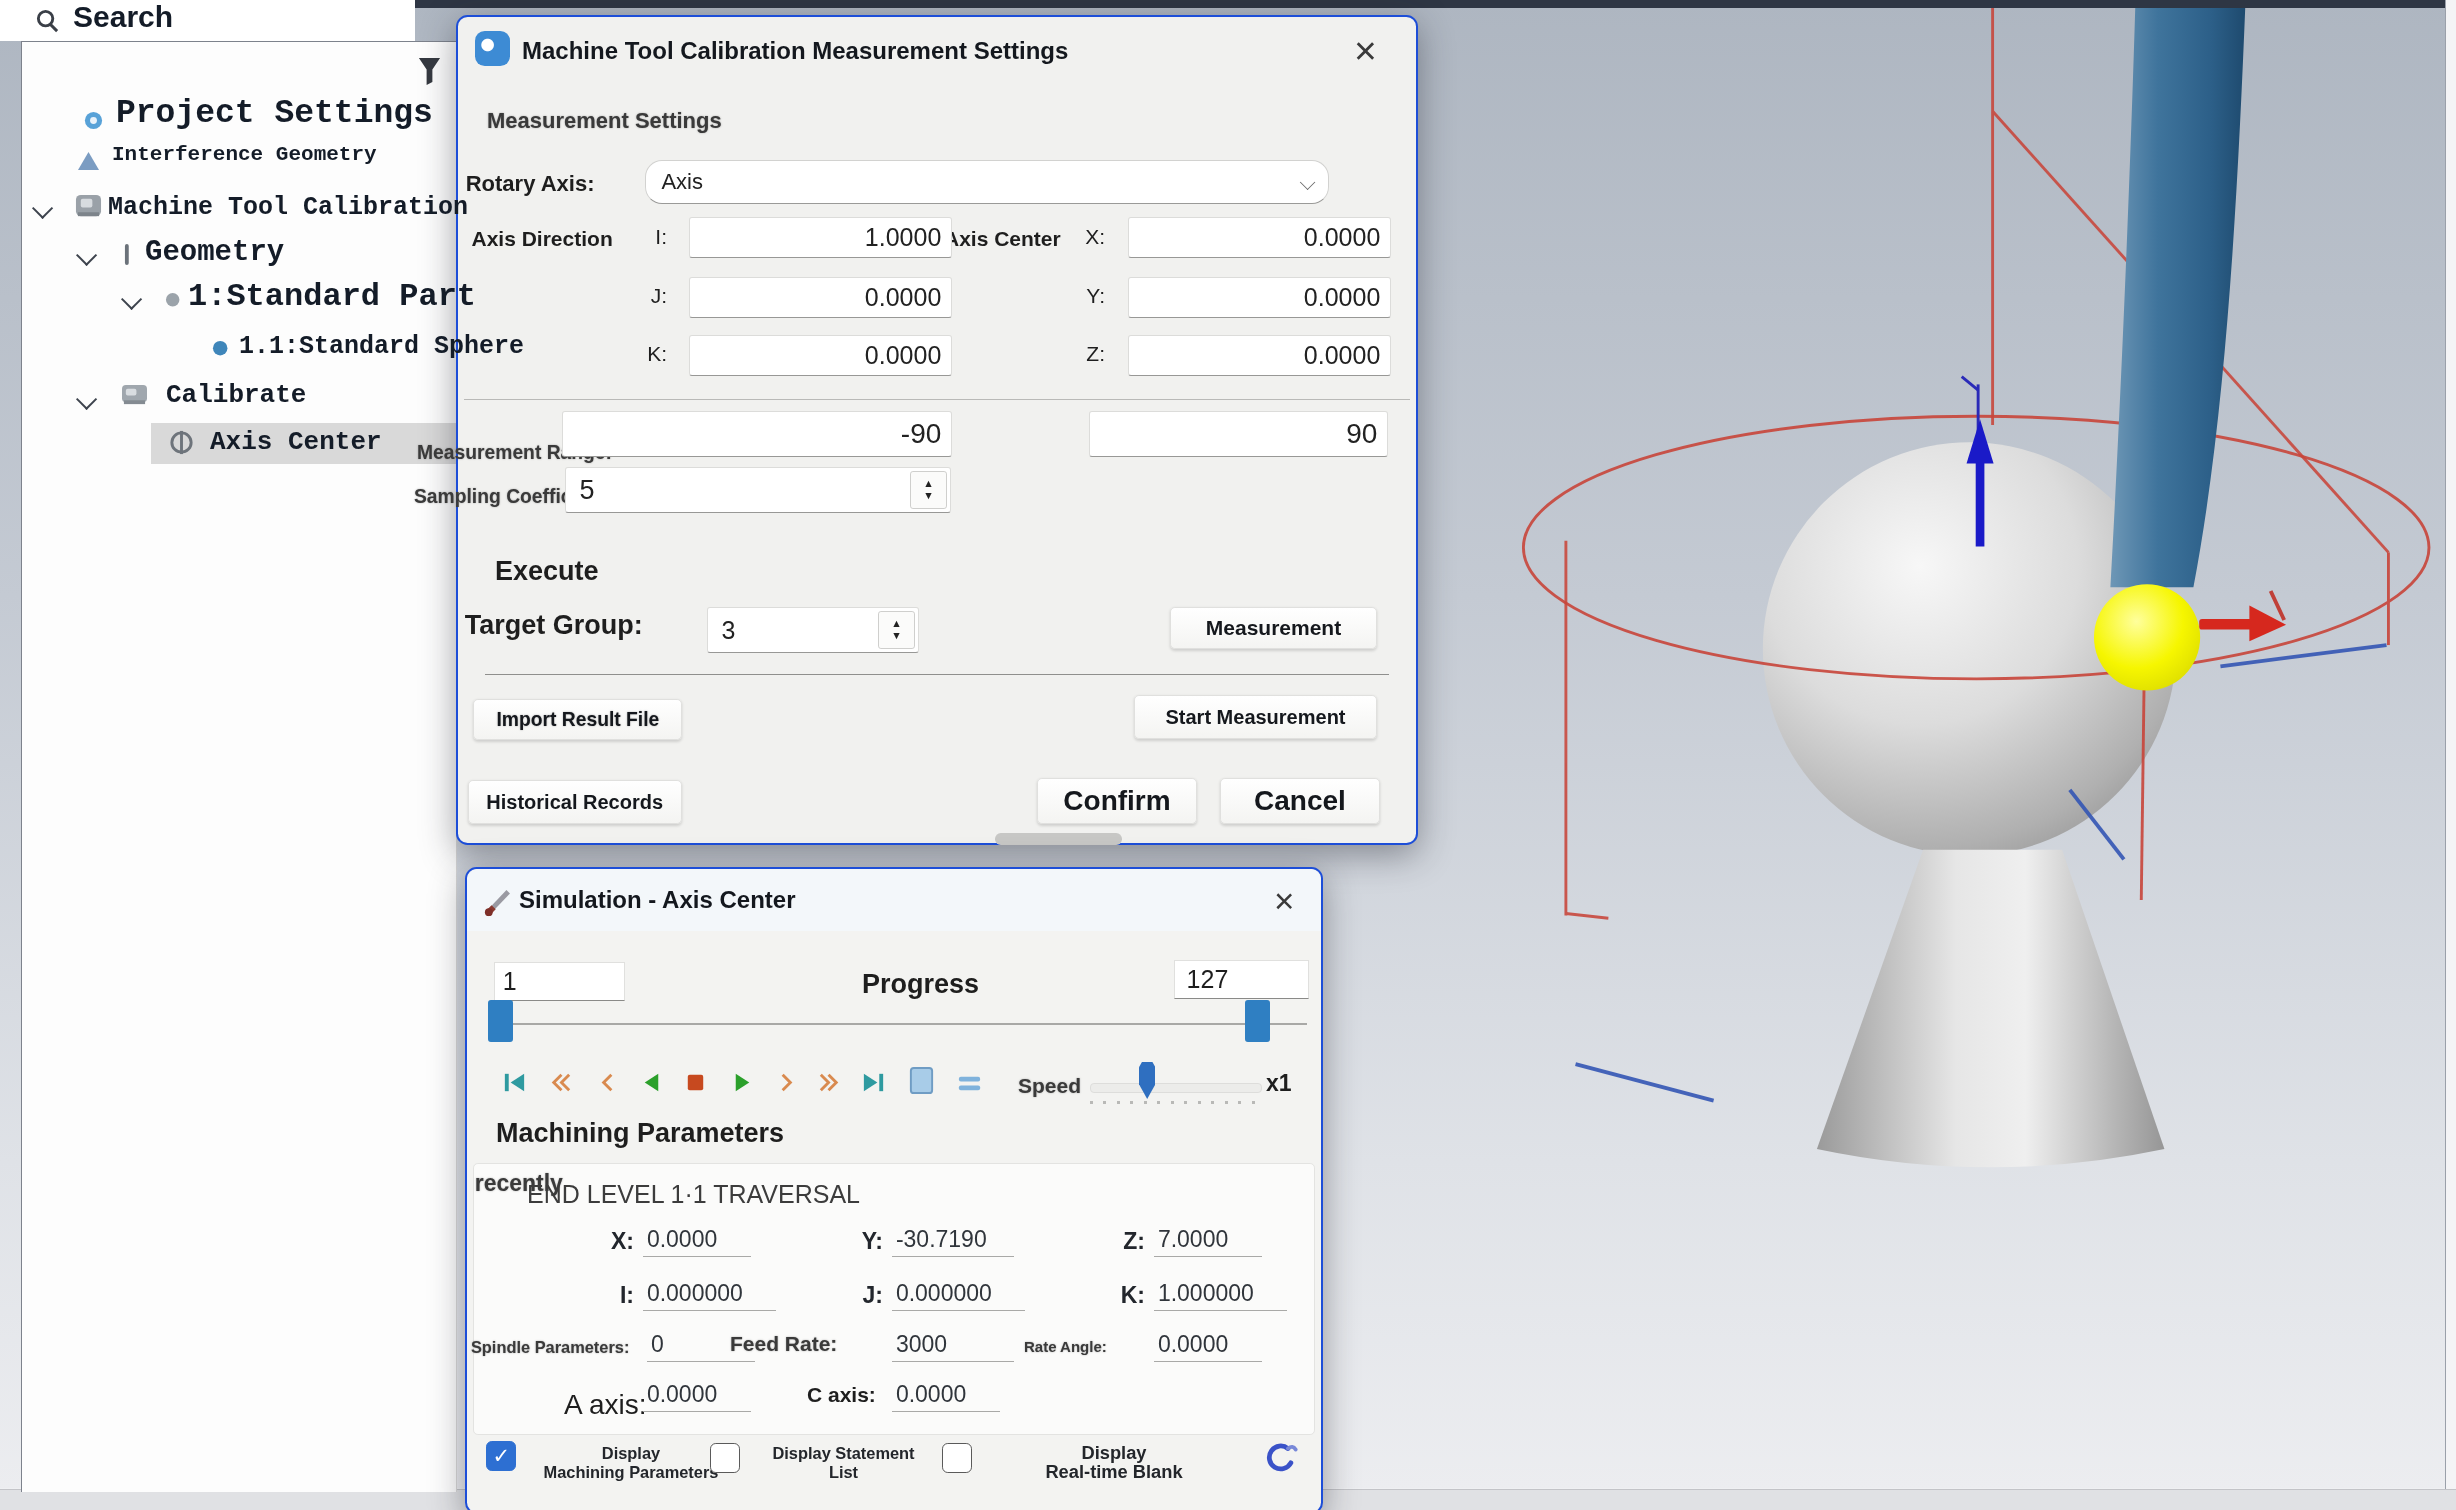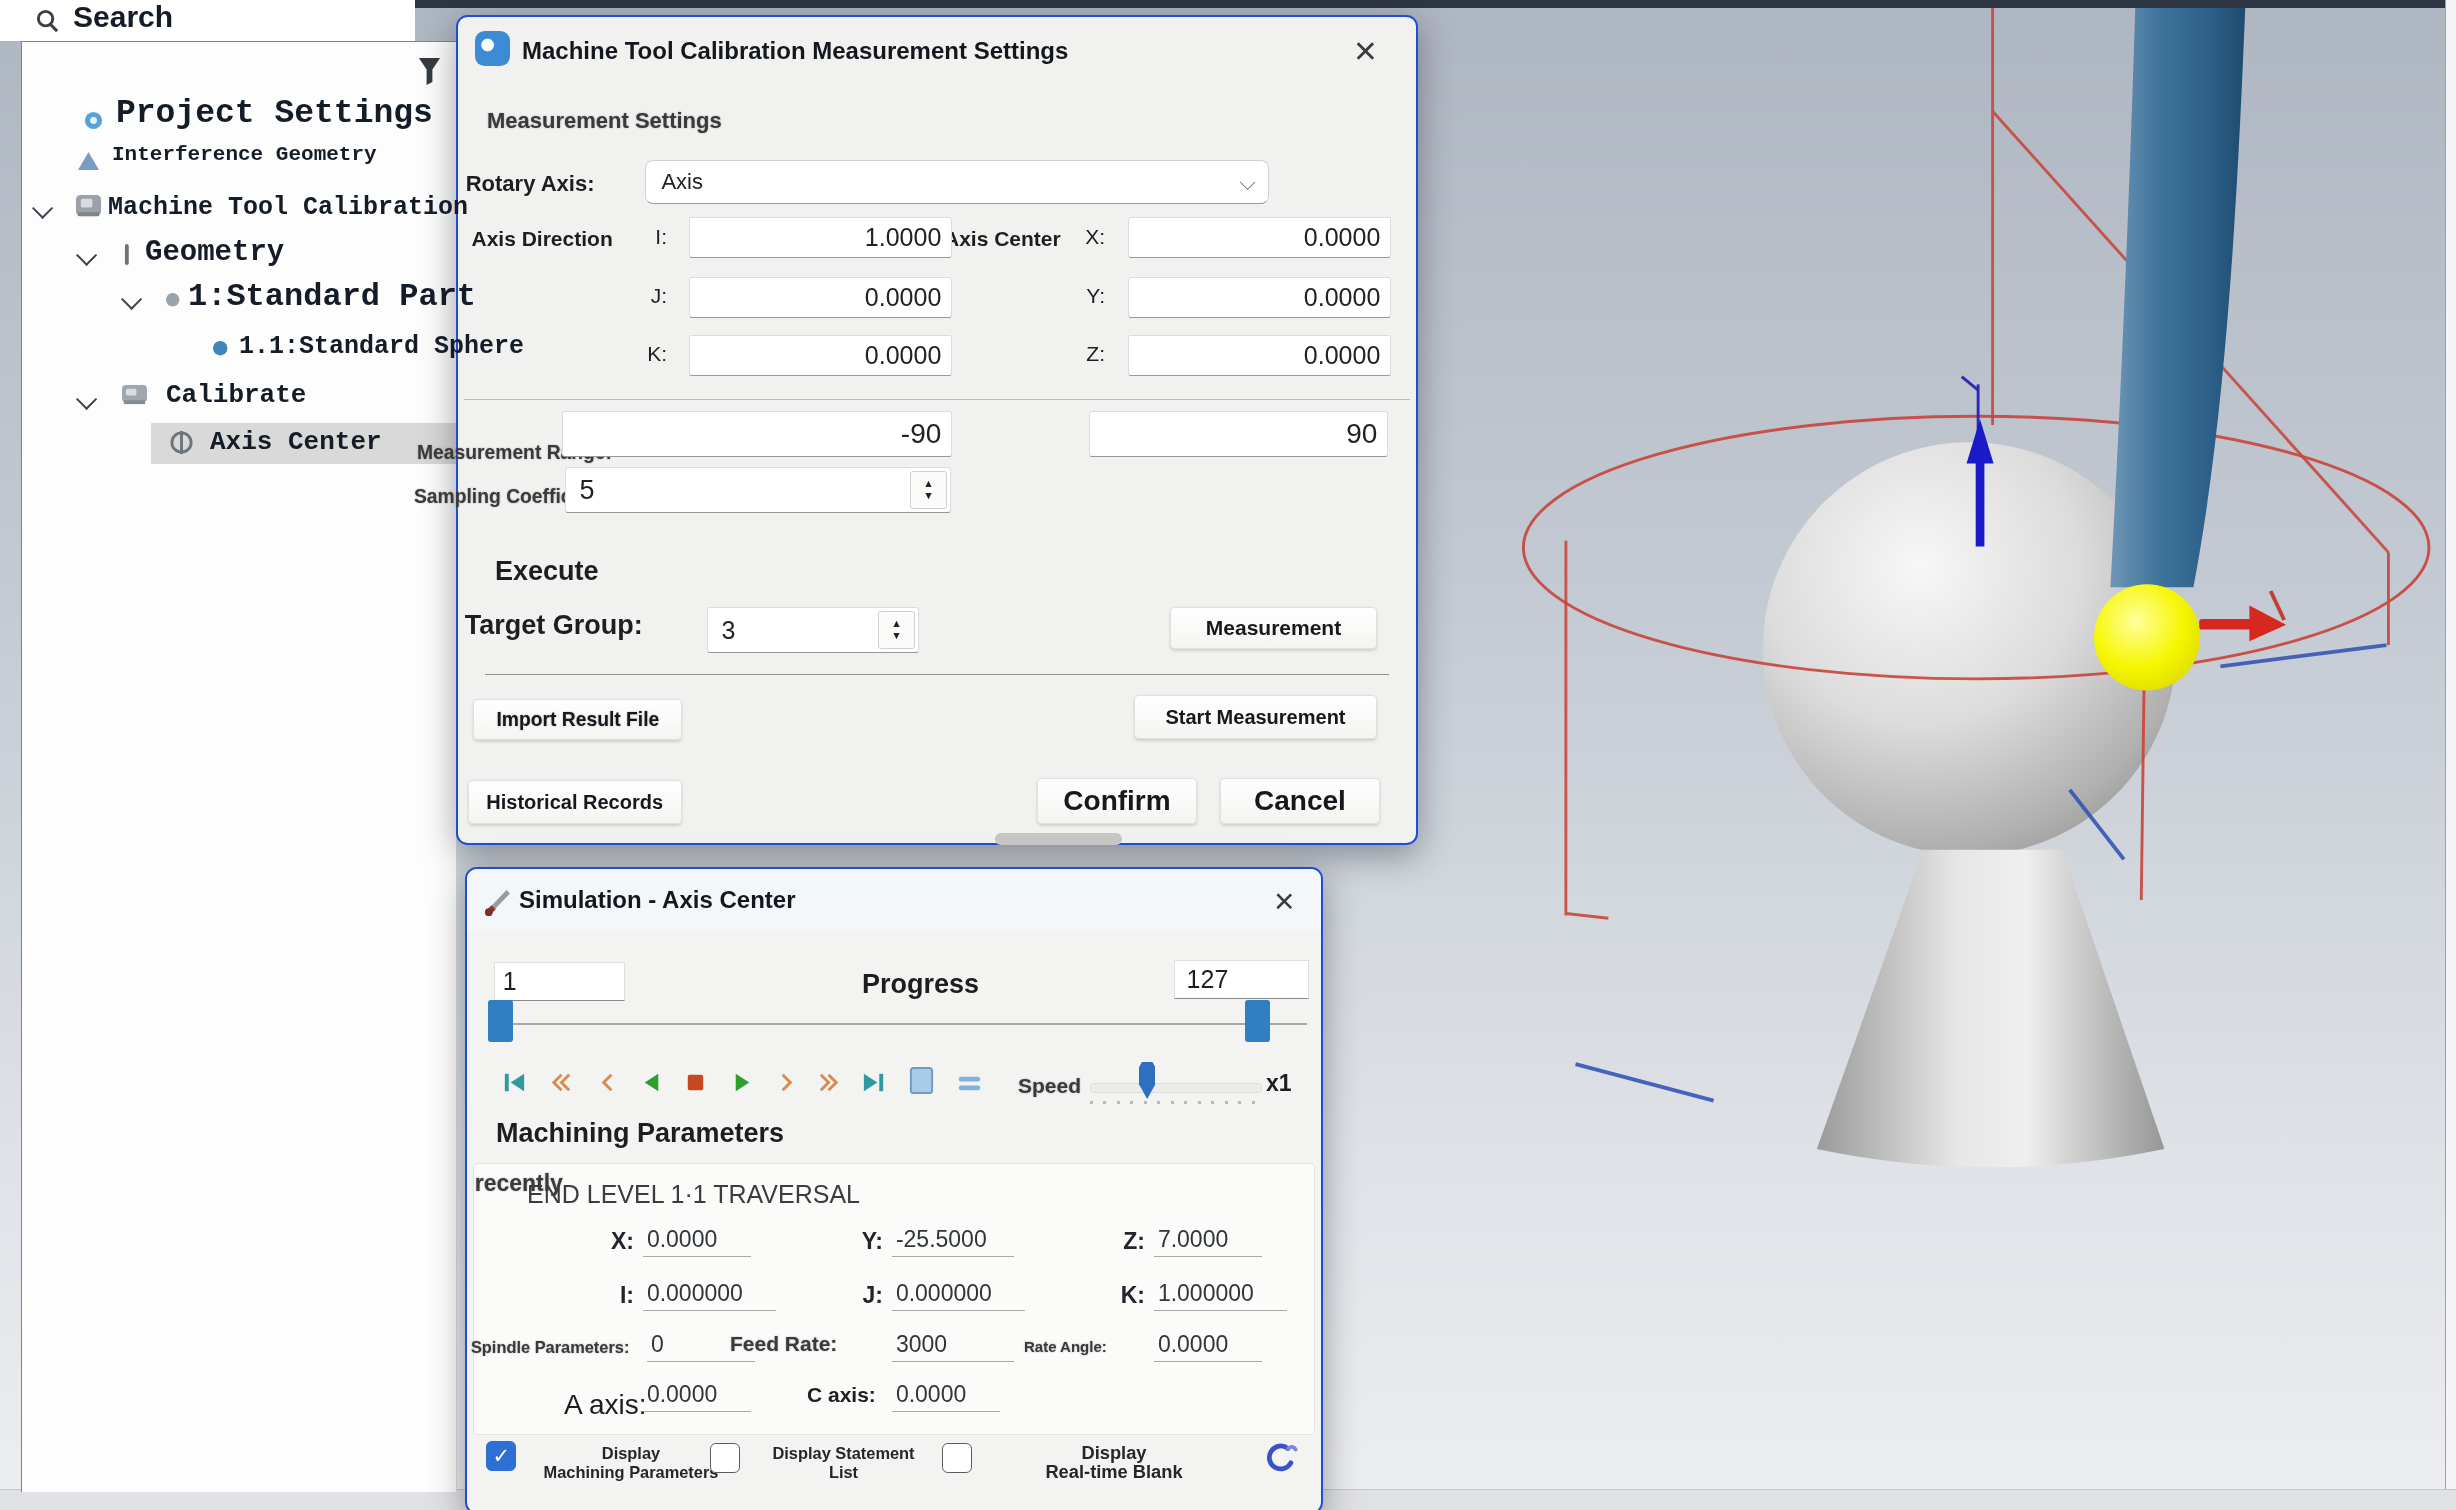--- a/index.html
+++ b/index.html
@@ -223,22 +223,22 @@
 
   <div id="dlg1" class="abs dlg">
     <div class="abs" style="left:17.4px;top:13.5px;width:35px;height:35px;border-radius:9.7px;
          background:radial-gradient(circle at 36% 40%, #ffffff 0 5.8px, #3d8bd4 6.8px);"></div>
     <span class="abs dtitle" style="left:64px;top:19.3px">Machine Tool Calibration Measurement Settings</span>
     <span class="abs close-x" style="left:896px;top:13.5px">×</span>
 
     <span class="abs blur nowrap" style="left:29px;top:91px;font-size:22px;font-weight:700">Measurement Settings</span>
 
     <span class="abs nowrap" style="left:7.7px;top:154px;font-size:22px;font-weight:600">Rotary Axis:</span>
-    <div class="abs" style="left:187px;top:143px;width:624px;height:44px;background:#fff;border:1px solid #d2d2d0;
-         border-bottom:1.9px solid #9a9a98;border-radius:8px;display:flex;align-items:center;padding:0 15.4px;box-sizing:border-box">
+    <div class="abs" style="left:187px;top:143px;width:684px;height:44px;background:#fff;border:1px solid #d2d2d0;
+         border-bottom:1.9px solid #9a9a98;border-radius:17px;display:flex;align-items:center;padding:0 15.4px;box-sizing:border-box">
       <span style="font-size:22px;color:#222">Axis</span>
       <span class="chev" style="margin-left:auto;width:9.7px;height:9.7px;border-color:#6a6a6a;border-width:1.9px"></span>
     </div>
 
     <span class="abs nowrap" style="left:13.5px;top:210px;font-size:21px;font-weight:600">Axis Direction</span>
     <span class="abs nowrap" style="left:486px;top:210px;font-size:21px;font-weight:600">Axis Center</span>
 
     <span class="abs" style="left:180px;top:208px;width:29px;font-size:21px;text-align:right">I:</span>
     <div class="abs nfld" style="left:220px;top:200px;width:263px;height:41px">
         <span>1.0000</span>
@@ -414,21 +414,21 @@
     <span class="abs nowrap" style="left:29px;top:249px;font-size:27px;font-weight:700">Machining Parameters</span>
 
     <div class="abs" style="left:5.8px;top:294px;width:840px;height:270px;background:#fbfbfa;border:1px solid #e3e3e1;border-radius:4.8px"></div>
 
     <span class="abs blur nowrap" style="left:7.7px;top:301px;font-size:23px;font-weight:700">recently</span>
     <span class="abs nowrap" style="left:60px;top:311px;font-size:25px;color:#3c3c3c">END LEVEL 1·1 TRAVERSAL</span>
 
     <span class="abs plabel" style="left:97px;top:359px;width:70px">X:</span>
     <span class="abs uv" style="left:176px;top:357px;width:108px">0.0000</span>
     <span class="abs plabel" style="left:346px;top:359px;width:70px">Y:</span>
-    <span class="abs uv" style="left:425px;top:357px;width:122px">-25.5000</span>
+    <span class="abs uv" style="left:425px;top:357px;width:122px">-30.7190</span>
     <span class="abs plabel" style="left:608px;top:359px;width:70px">Z:</span>
     <span class="abs uv" style="left:687px;top:357px;width:108px">7.0000</span>
 
     <span class="abs plabel" style="left:97px;top:413px;width:70px">I:</span>
     <span class="abs uv" style="left:176px;top:411px;width:133px">0.000000</span>
     <span class="abs plabel" style="left:346px;top:413px;width:70px">J:</span>
     <span class="abs uv" style="left:425px;top:411px;width:133px">0.000000</span>
     <span class="abs plabel" style="left:608px;top:413px;width:70px">K:</span>
     <span class="abs uv" style="left:687px;top:411px;width:133px">1.000000</span>
 

